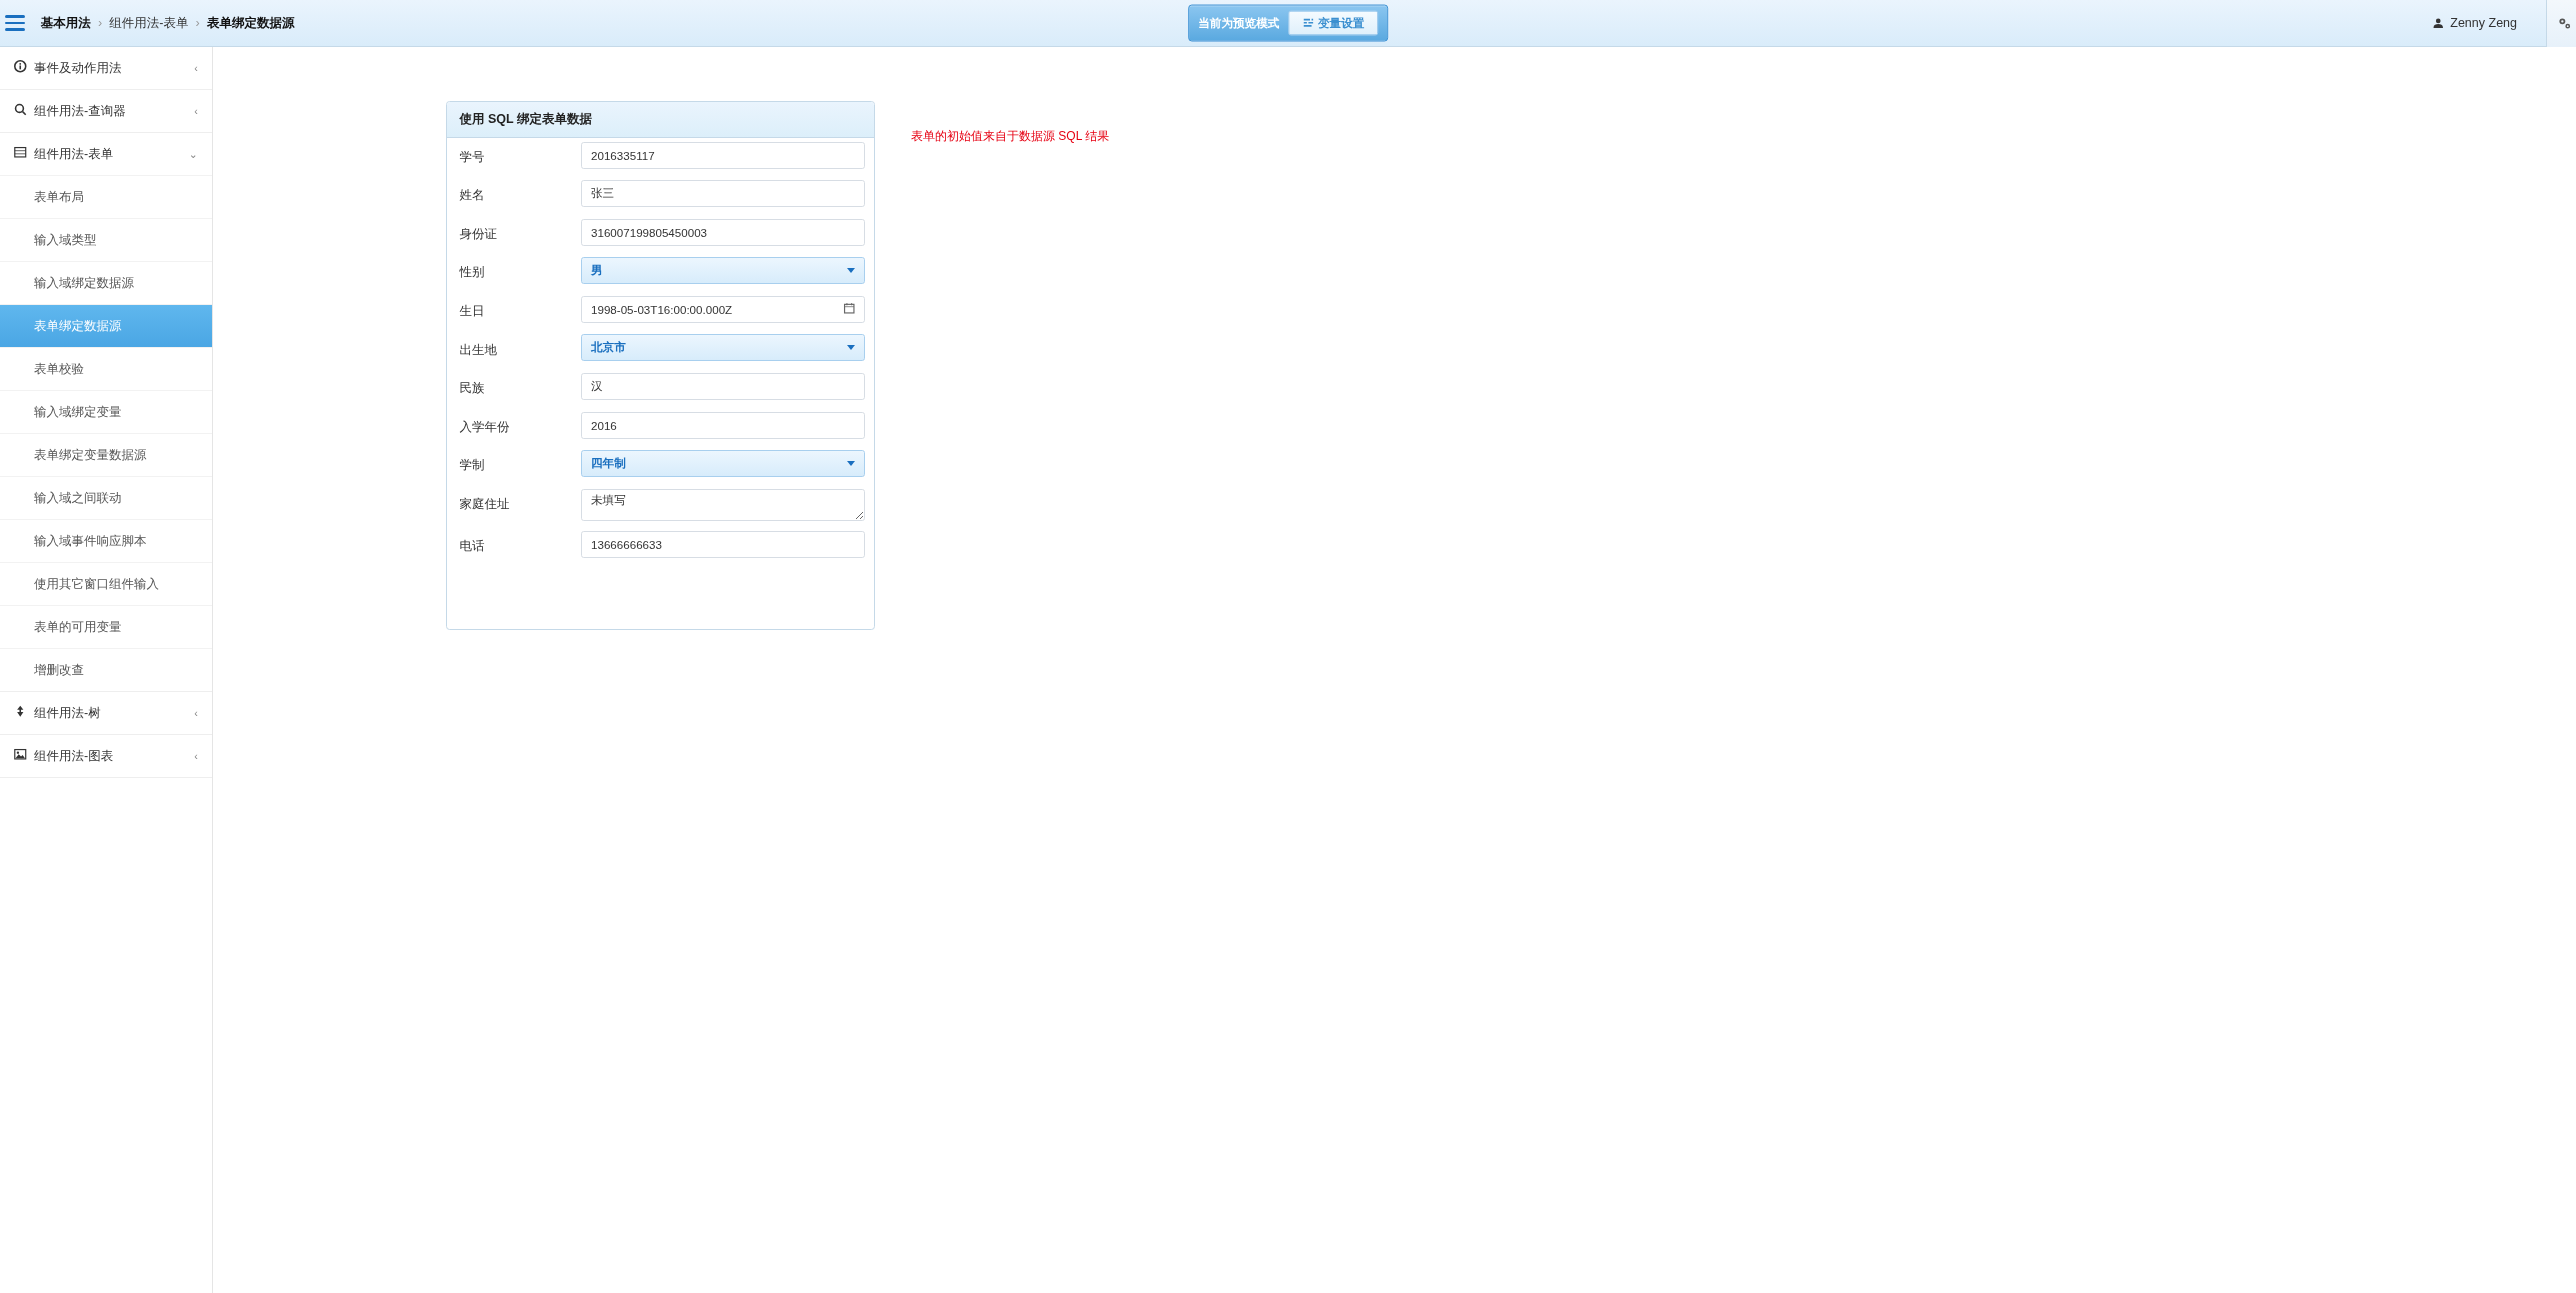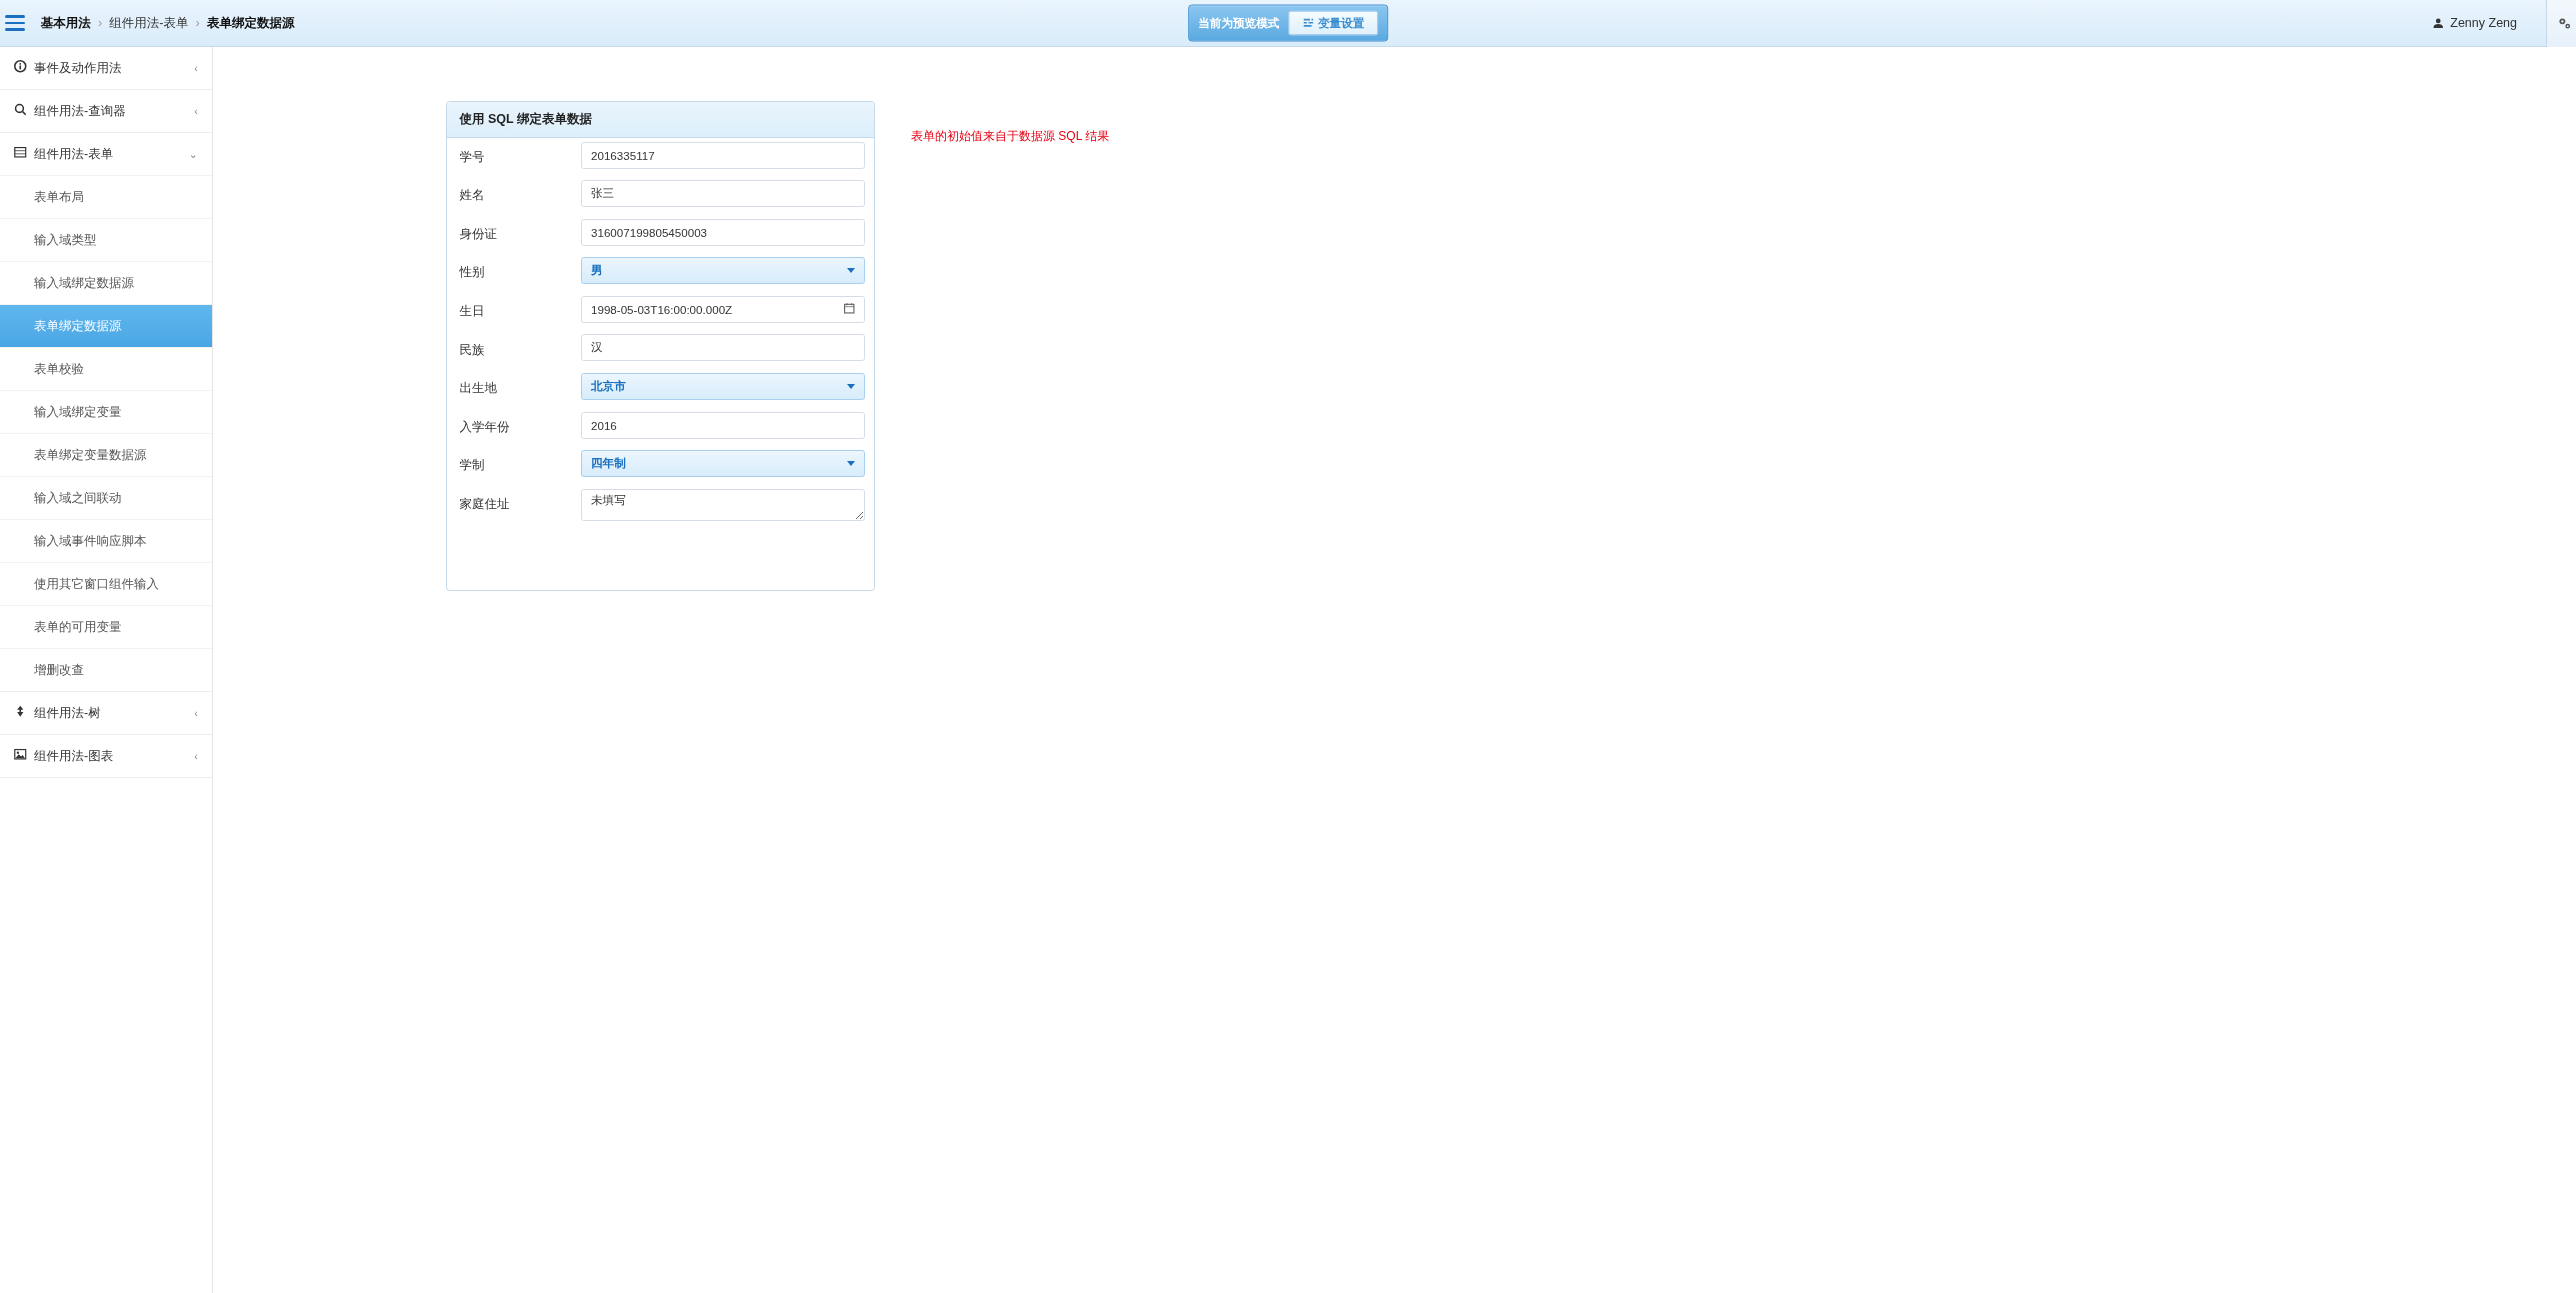--- a/index.html
+++ b/index.html
@@ -354,47 +354,51 @@
                 <span class="cal-icon"><svg class="icon" viewBox="0 0 16 16">
                     <rect x="2" y="3" width="12" height="11" fill="none" stroke="currentColor" stroke-width="1.5"></rect>
                     <line x1="2" y1="6" x2="14" y2="6" stroke="currentColor"></line>
                     <line x1="5" y1="1.5" x2="5" y2="4" stroke="currentColor" stroke-width="1.5"></line>
                     <line x1="11" y1="1.5" x2="11" y2="4" stroke="currentColor" stroke-width="1.5"></line>
                   </svg></span>
               </div>
             </div>
           </div>
           <div class="form-row">
-            <div class="form-label">民族</div>
-            <div class="form-control-wrap"><input class="text-input" value="汉" style=""></div>
-          </div>
-          <div class="form-row">
             <div class="form-label">出生地</div>
             <div class="form-control-wrap">
               <div class="select-box">
                 <span>北京市</span>
                 <span class="caret"></span>
               </div>
             </div>
           </div>
           <div class="form-row">
+            <div class="form-label">民族</div>
+            <div class="form-control-wrap"><input class="text-input" value="汉" style=""></div>
+          </div>
+          <div class="form-row">
             <div class="form-label">入学年份</div>
             <div class="form-control-wrap"><input class="text-input" value="2016" style=""></div>
           </div>
           <div class="form-row">
             <div class="form-label">学制</div>
             <div class="form-control-wrap">
               <div class="select-box">
                 <span>四年制</span>
                 <span class="caret"></span>
               </div>
             </div>
           </div>
           <div class="form-row">
             <div class="form-label">家庭住址</div>
             <div class="form-control-wrap"><textarea class="textarea-input" style="">未填写</textarea></div>
           </div>
+          <div class="form-row">
+            <div class="form-label">电话</div>
+            <div class="form-control-wrap"><input class="text-input" value="13666666633" style=""></div>
+          </div>
         </div>
     </div>
     <div class="note">表单的初始值来自于数据源 SQL 结果</div>
   </div>
 </div>
 
 
 </body></html>

